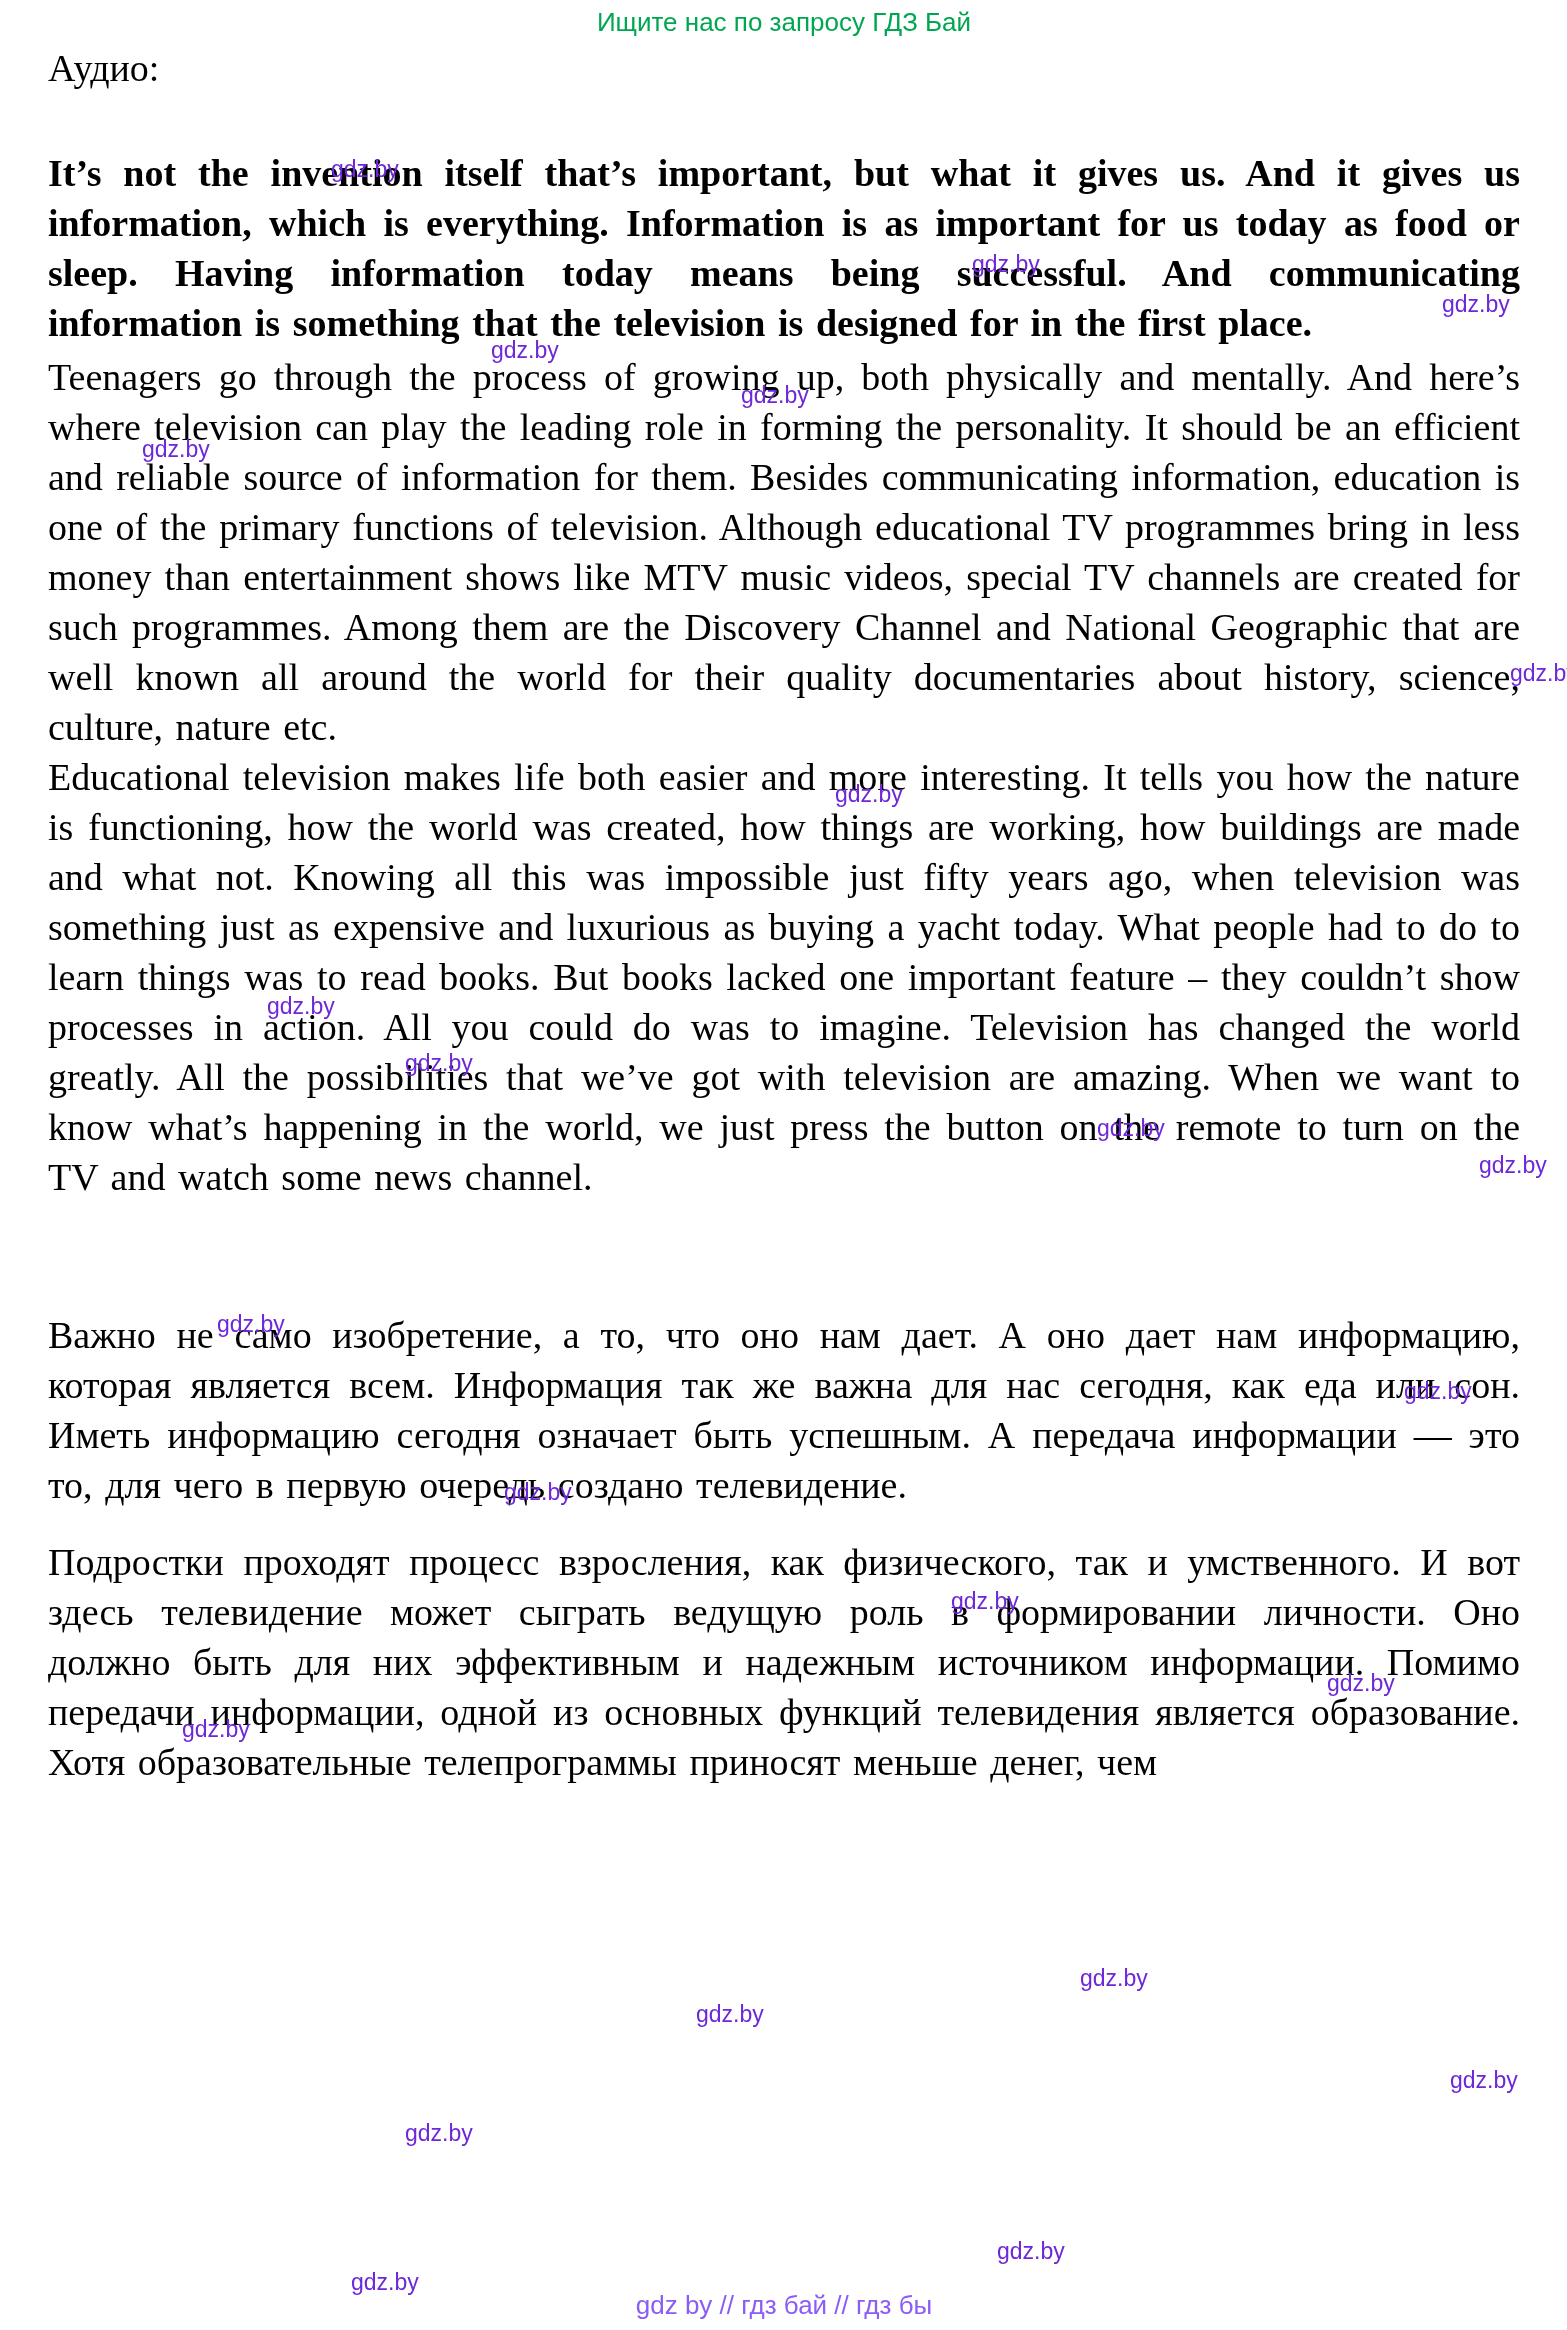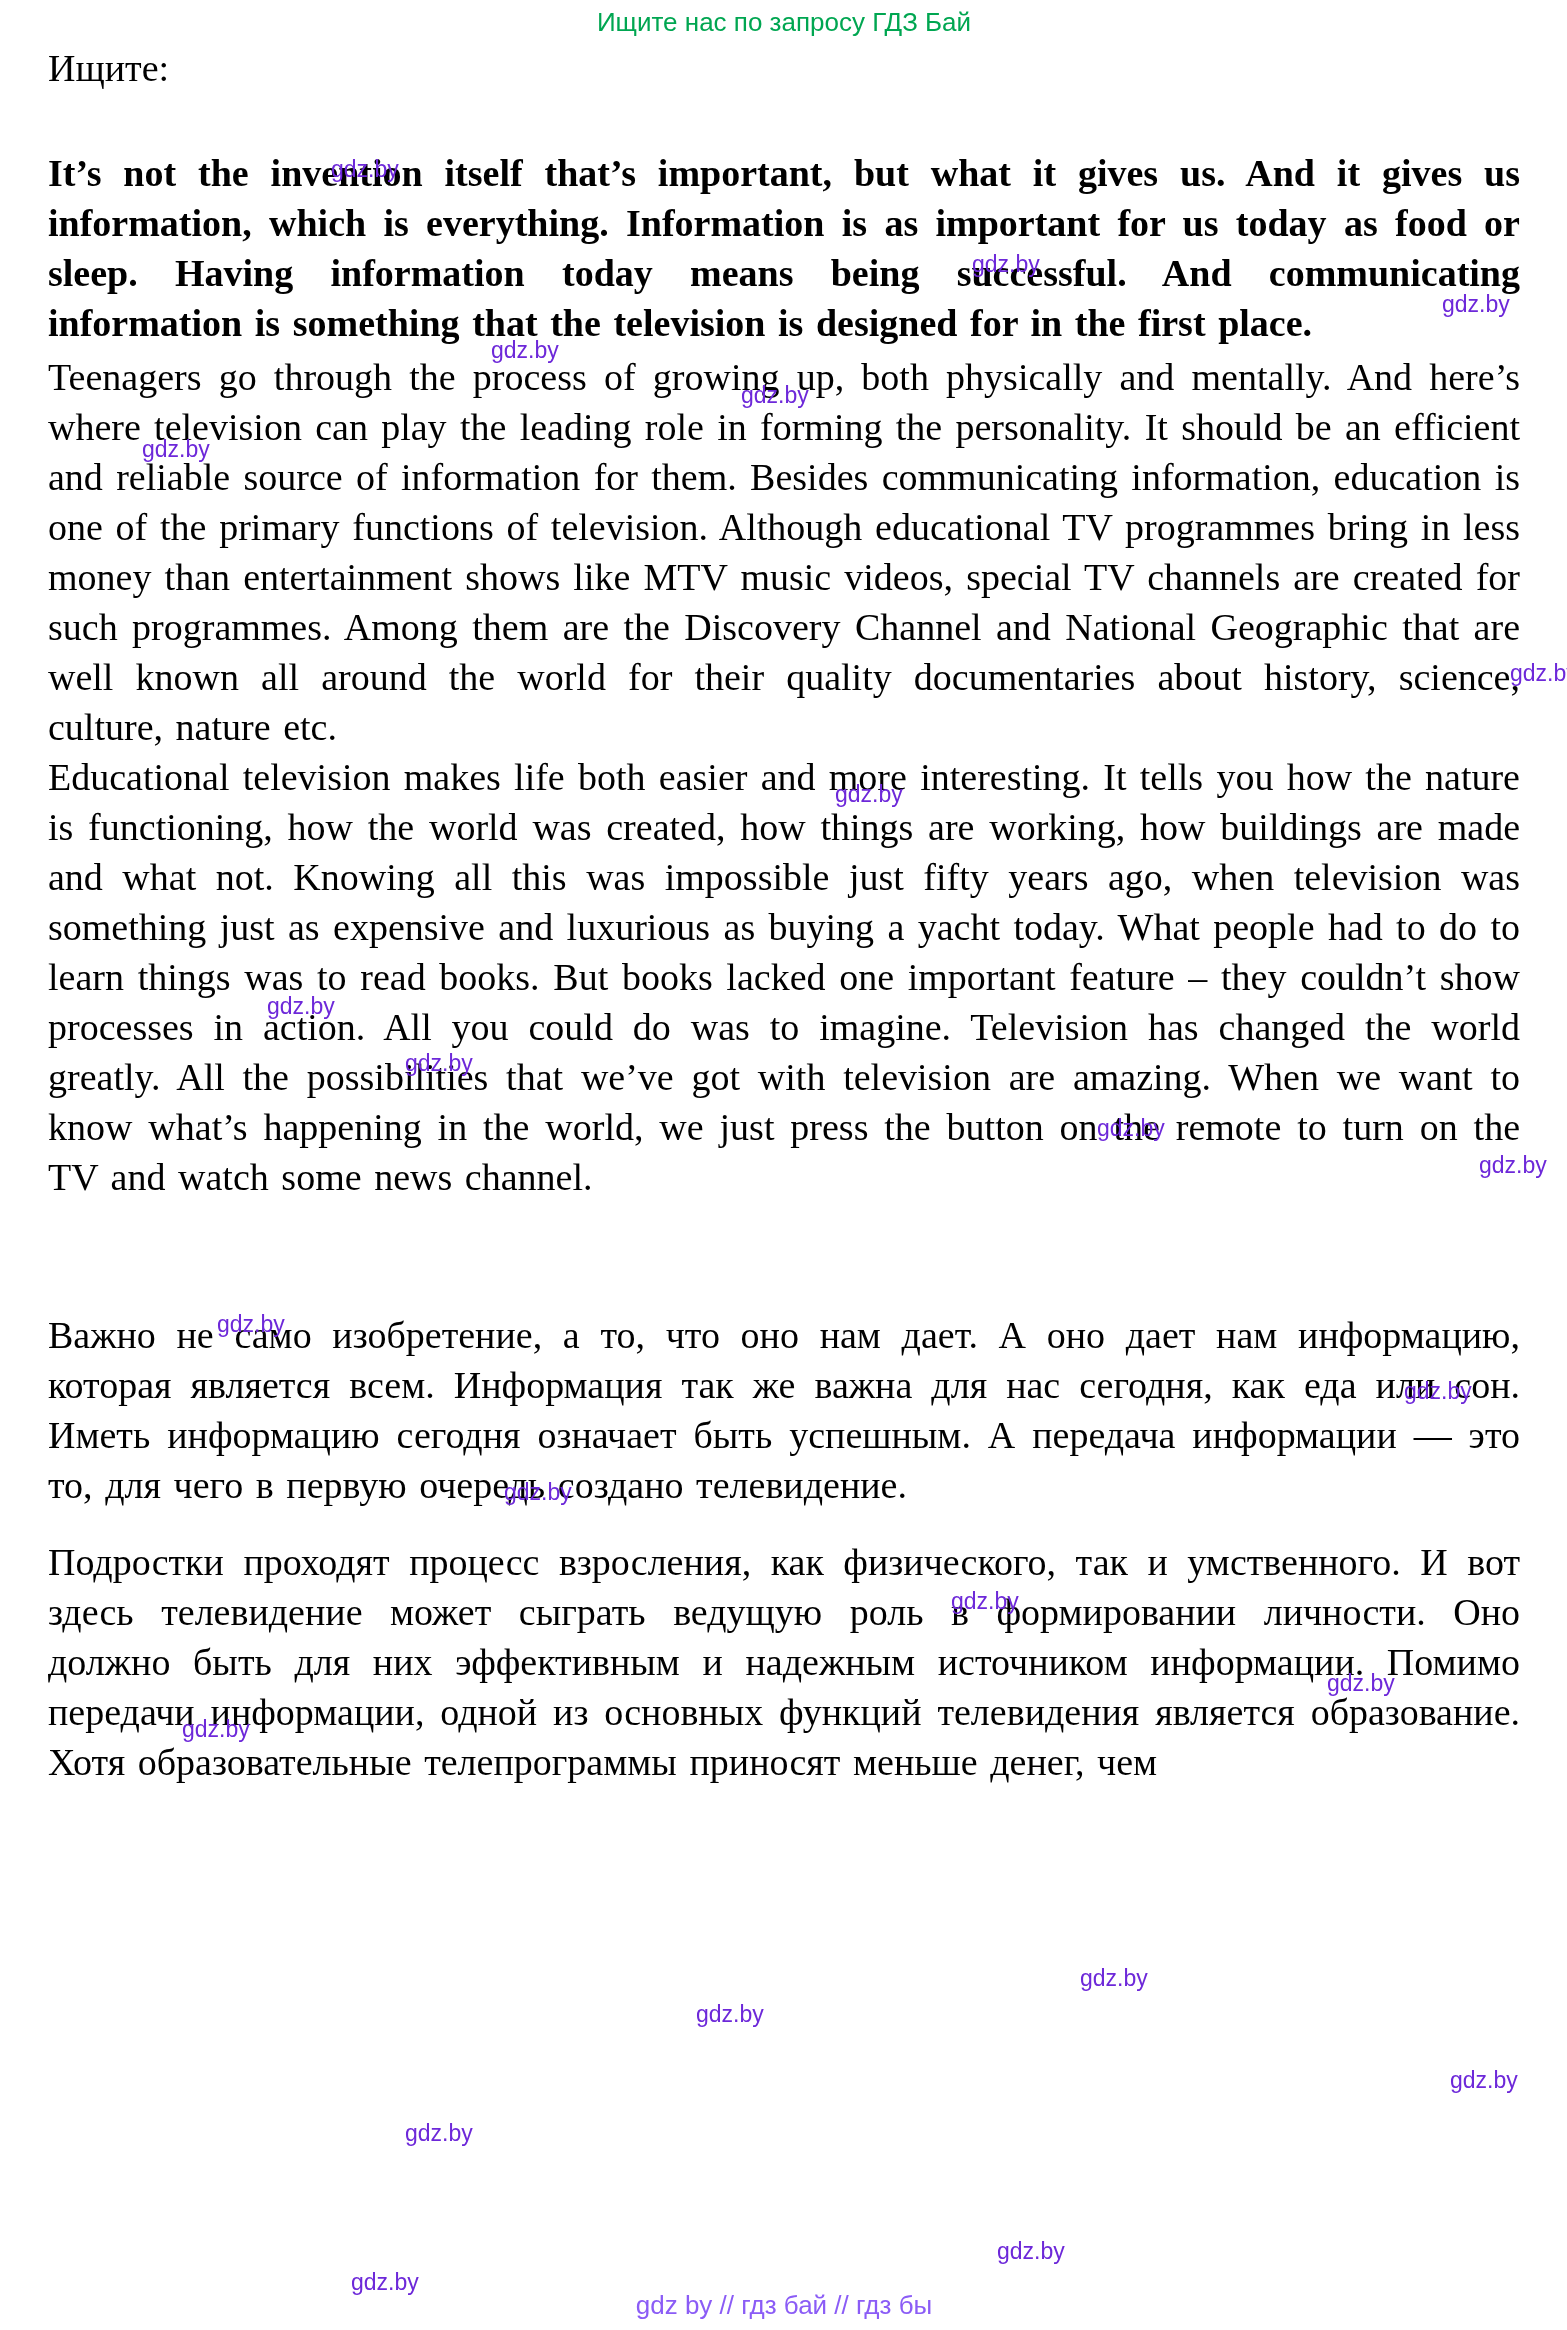--- a/index.html
+++ b/index.html
@@ -65,21 +65,21 @@
   }
 </style>
 </head>
 <body>
 
 <div class="page">
 
   <div class="header-note">Ищите нас по запросу ГДЗ Бай</div>
 
   <div class="content">
-    <p class="p-audio">Ищите:</p>
+    <p class="p-audio">Аудио:</p>
     <p class="p-en1">It’s not the invention itself that’s important, but what it gives us. And it gives us information, which is everything. Information is as important for us today as food or sleep. Having information today means being successful. And communicating information is something that the television is designed for in the first place.</p>
     <p class="p-en2">Teenagers go through the process of growing up, both physically and mentally. And here’s where television can play the leading role in forming the personality. It should be an efficient and reliable source of information for them. Besides communicating information, education is one of the primary functions of television. Although educational TV programmes bring in less money than entertainment shows like MTV music videos, special TV channels are created for such programmes. Among them are the Discovery Channel and National Geographic that are well known all around the world for their quality documentaries about history, science, culture, nature etc.</p>
     <p class="p-en3">Educational television makes life both easier and more interesting. It tells you how the nature is functioning, how the world was created, how things are working, how buildings are made and what not. Knowing all this was impossible just fifty years ago, when television was something just as expensive and luxurious as buying a yacht today. What people had to do to learn things was to read books. But books lacked one important feature – they couldn’t show processes in action. All you could do was to imagine. Television has changed the world greatly. All the possibilities that we’ve got with television are amazing. When we want to know what’s happening in the world, we just press the button on the remote to turn on the TV and watch some news channel.</p>
     <p class="p-ru1">Важно не само изобретение, а то, что оно нам дает. А оно дает нам информацию, которая является всем. Информация так же важна для нас сегодня, как еда или сон. Иметь информацию сегодня означает быть успешным. А передача информации — это то, для чего в первую очередь создано телевидение.</p>
     <p class="p-ru2">Подростки проходят процесс взросления, как физического, так и умственного. И вот здесь телевидение может сыграть ведущую роль в формировании личности. Оно должно быть для них эффективным и надежным источником информации. Помимо передачи информации, одной из основных функций телевидения является образование. Хотя образовательные телепрограммы приносят меньше денег, чем</p>
   </div>
 
   <span class="wm" style="left:331px;  top:158px;">gdz.by</span>
   <span class="wm" style="left:972px; top:253px;">gdz.by</span>
   <span class="wm" style="left:1442px; top:293px;">gdz.by</span>

